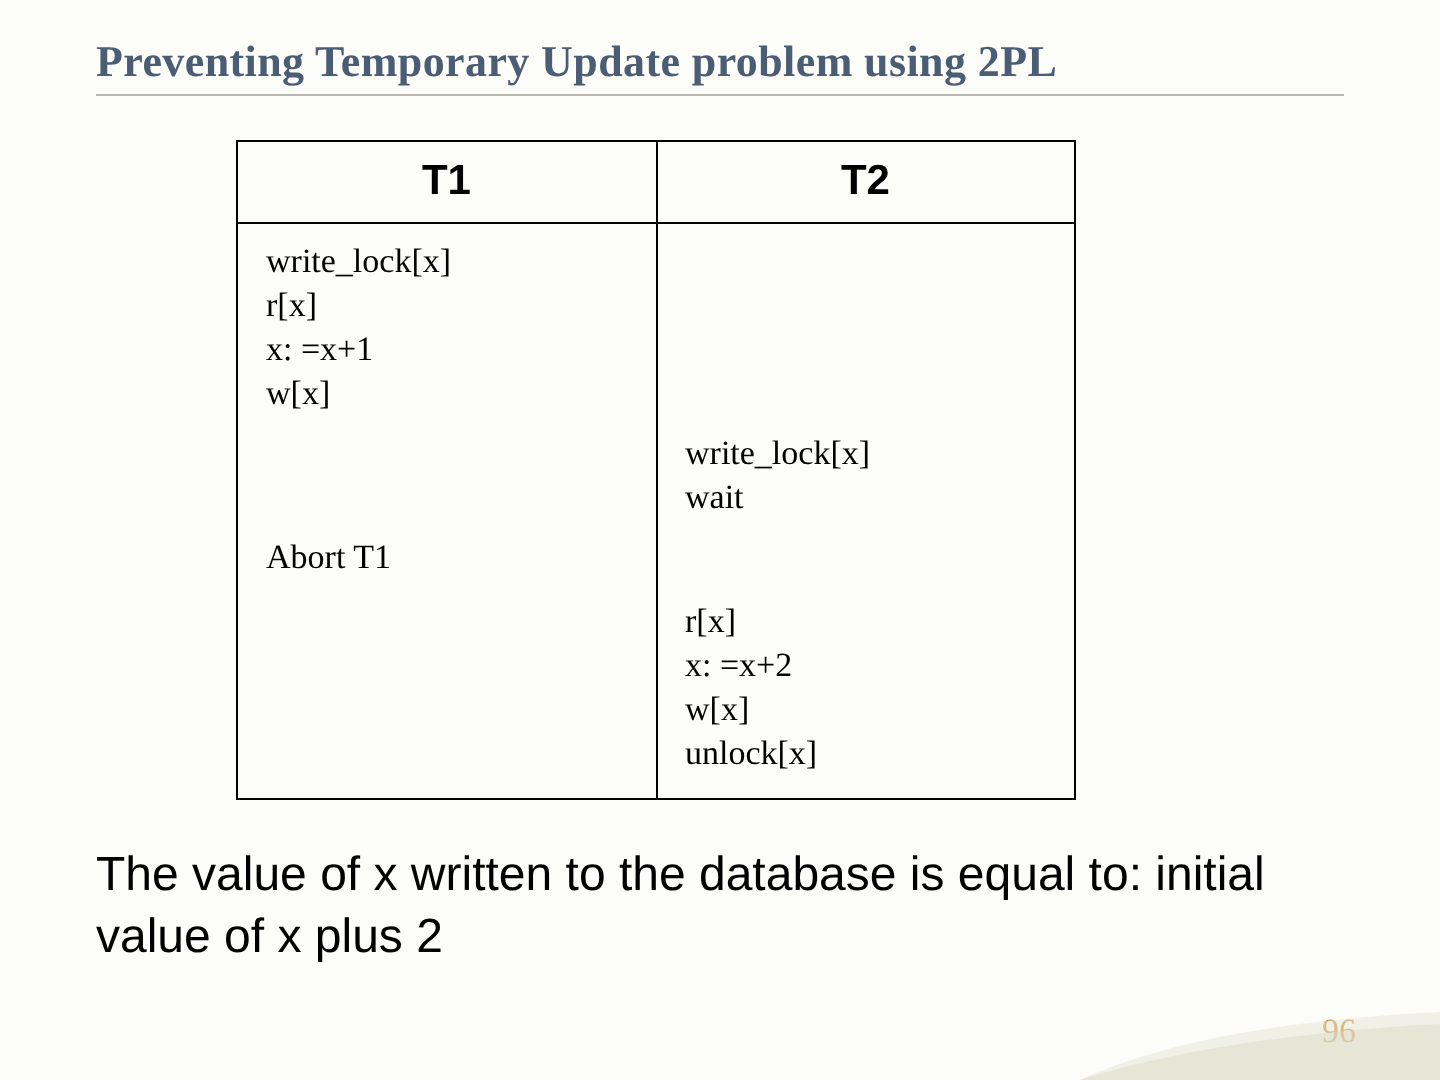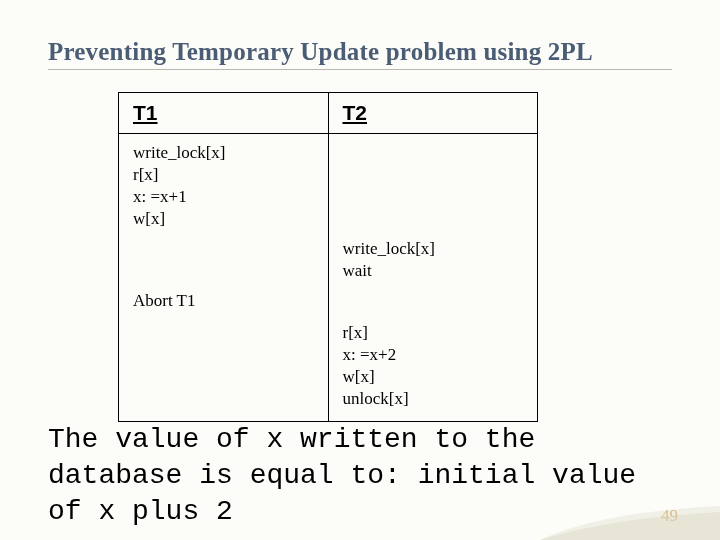--- a/index.html
+++ b/index.html
@@ -13,60 +13,59 @@
     overflow: hidden;
   }
   .slide {
     padding: 18px 48px 0 48px;
     box-sizing: border-box;
     height: 100%;
     position: relative;
   }
   .title {
     font-family: 'Constantia', Georgia, serif;
-    font-size: 25px;
+    font-size: 22px;
     font-weight: bold;
     color: #4a5d74;
     border-bottom: 1px solid #b8b8b0;
     padding-bottom: 3px;
     margin-bottom: 22px;
     letter-spacing: 0.2px;
-    margin-top: 20px;
   }
   .two-col {
     border: 1px solid #000;
     width: 420px;
     margin-left: 70px;
     border-collapse: collapse;
   }
   .two-col th, .two-col td {
     border: 1px solid #000;
     vertical-align: top;
     padding: 8px 14px 10px 14px;
     width: 50%;
     box-sizing: border-box;
   }
   .two-col th {
     font-family: Arial, sans-serif;
     font-weight: bold;
     font-size: 21px;
-    text-align: left;
+    text-align: center;
     padding: 8px 14px;
-    text-decoration: underline;
   }
   .cell-content {
     font-family: Liberation Serif, serif;
     font-size: 17px;
     line-height: 1.3;
     white-space: pre-line;
   }
   .spacer-md { height: 60px; }
   .conclusion {
-    font-family: Liberation Mono, monospace;
-    font-size: 28px;
+    font-family: Liberation Sans, sans-serif;
+    font-size: 24px;
+    margin-top: 22px;
     line-height: 1.3;
     max-width: 640px;
   }
   .pagenum {
     position: absolute;
     right: 42px;
     bottom: 14px;
     font-family: Georgia, serif;
     font-size: 17px;
     color: #c58a2a;
@@ -110,19 +109,19 @@
 x: =x+2
 w[x]
 unlock[x]</div>
       </td>
     </tr>
   </tbody>
     </table>
 
   <div class="conclusion">The value of x written to the database is equal to: initial value of x plus 2</div>
 
-  <div class="pagenum">49</div>
+  <div class="pagenum">96</div>
 
   <svg class="swoosh" viewBox="0 0 180 36" preserveAspectRatio="none">
     <path d="M0,36 Q60,8 180,2 L180,36 Z" fill="#e8e6d8" opacity="0.55"></path>
     <path d="M0,36 Q70,14 180,8 L180,36 Z" fill="#d9d6c2" opacity="0.45"></path>
   </svg>
 </div>
 
 </body></html>

